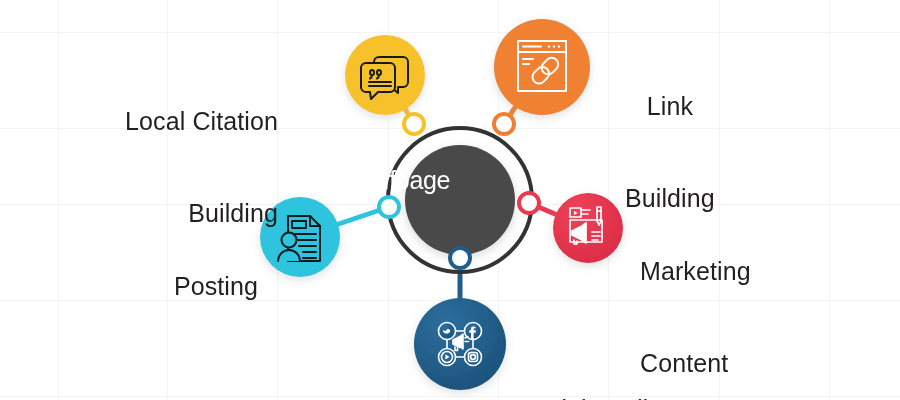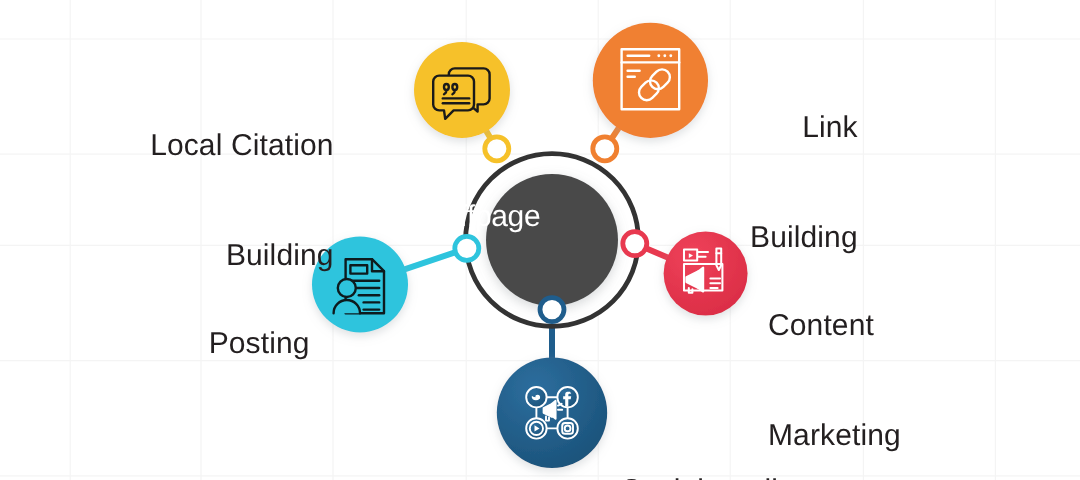--- a/index.html
+++ b/index.html
@@ -40,21 +40,21 @@
     white-space: pre;
   }
   #label-local-citation-building {
     right: 622px;
     top: 45px;
     text-align: right;
   }
   #label-link-building {
     left: 625px;
     top: 30px;
-    text-align: right;
+    text-align: center;
   }
   #label-guest-posting {
     right: 642px;
     top: 210px;
     text-align: right;
   }
   #label-content-marketing {
     left: 640px;
     top: 195px;
     text-align: left;
@@ -264,21 +264,21 @@
   <div class="label" id="label-link-building">
     <div>Link</div>
     <div>Building</div>
   </div>
 
   <div class="label" id="label-guest-posting">
     <div>Posting</div>
   </div>
 
   <div class="label" id="label-content-marketing">
+    <div>Marketing</div>
     <div>Content</div>
-    <div>Marketing</div>
   </div>
 
   <div class="label" id="label-social-media">
     <div>Social media</div>
   </div>
 
 </div>
 
 </body></html>

